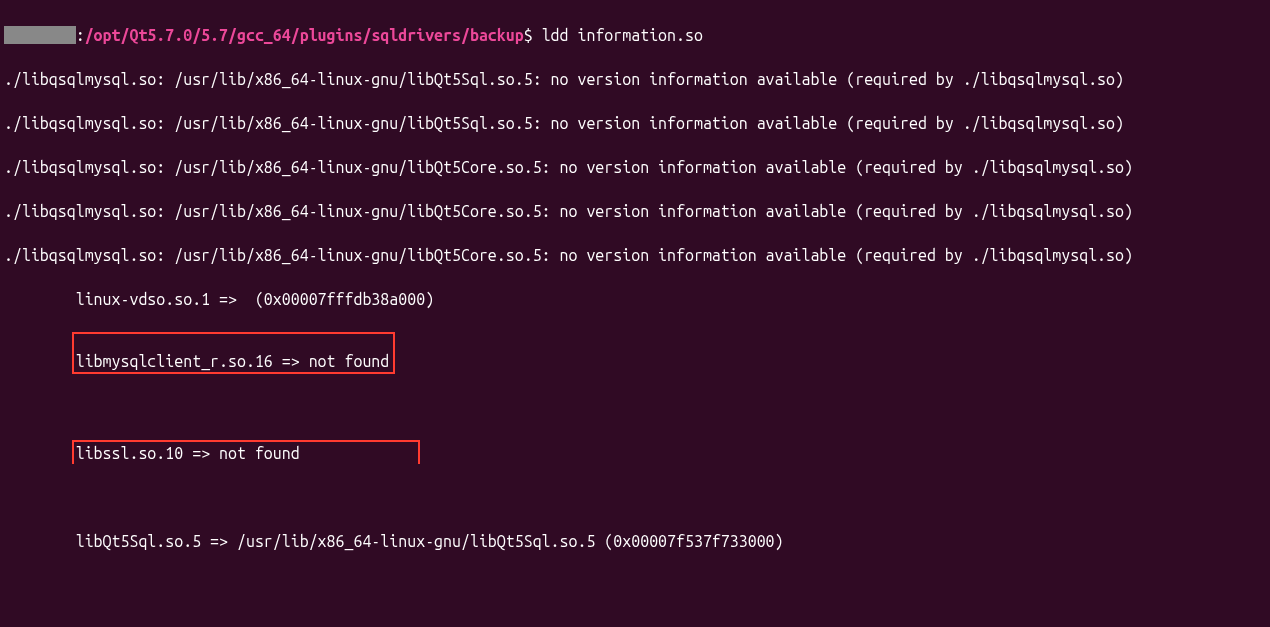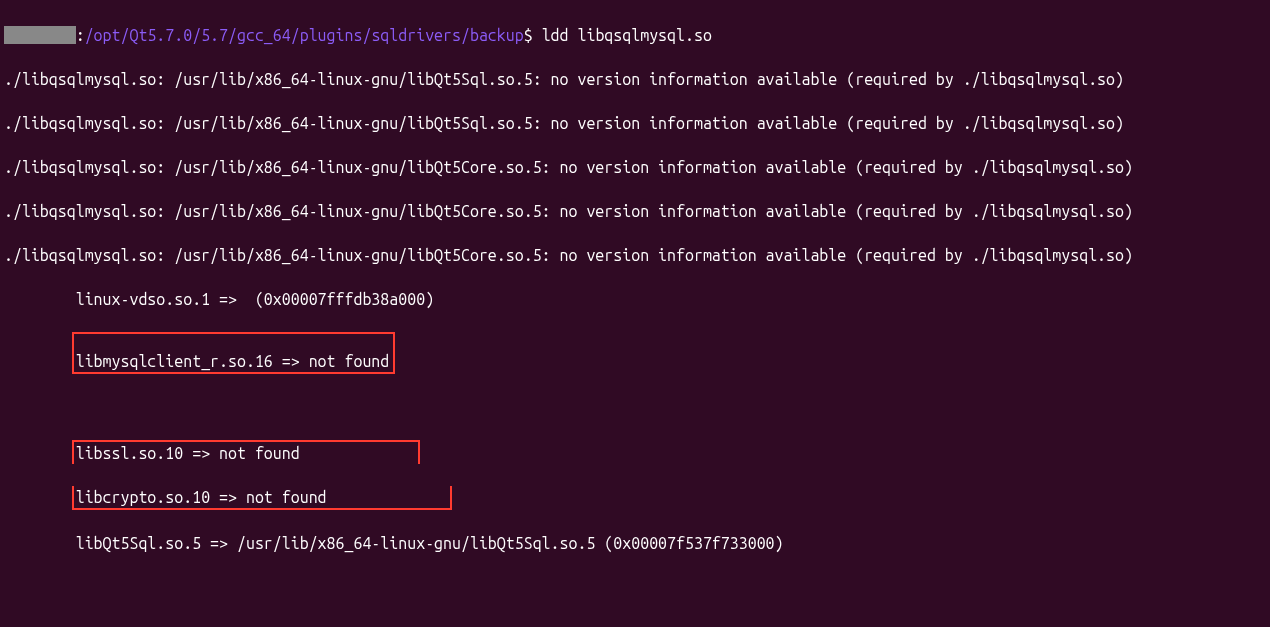--- a/index.html
+++ b/index.html
@@ -19,22 +19,22 @@
     white-space: pre;
   }
   .prompt-user {
     background: #888888;
     color: #300a24;
   }
   .prompt-colon {
     color: #ffffff;
   }
   .prompt-path {
-    color: #8b5cf6;
-    font-weight: normal;
+    color: #ec4899;
+    font-weight: bold;
     text-align: center;
   }
   .prompt-dollar {
     color: #ffffff;
   }
   .cmd {
     color: #ffffff;
   }
   .line {
     color: #ffffff;
@@ -54,31 +54,31 @@
     margin-left: -4px;
   }
   .indent {
     display: inline-block;
   }
 </style>
 </head>
 <body>
 
 <div class="terminal">
-<div class="line"><span class="prompt-user">        </span><span class="prompt-colon">:</span><span class="prompt-path">/opt/Qt5.7.0/5.7/gcc_64/plugins/sqldrivers/backup</span><span class="prompt-dollar">$</span> <span class="cmd">ldd libqsqlmysql.so</span></div>
+<div class="line"><span class="prompt-user">        </span><span class="prompt-colon">:</span><span class="prompt-path">/opt/Qt5.7.0/5.7/gcc_64/plugins/sqldrivers/backup</span><span class="prompt-dollar">$</span> <span class="cmd">ldd information.so</span></div>
 <div class="line">./libqsqlmysql.so: /usr/lib/x86_64-linux-gnu/libQt5Sql.so.5: no version information available (required by ./libqsqlmysql.so)</div>
 <div class="line">./libqsqlmysql.so: /usr/lib/x86_64-linux-gnu/libQt5Sql.so.5: no version information available (required by ./libqsqlmysql.so)</div>
 <div class="line">./libqsqlmysql.so: /usr/lib/x86_64-linux-gnu/libQt5Core.so.5: no version information available (required by ./libqsqlmysql.so)</div>
 <div class="line">./libqsqlmysql.so: /usr/lib/x86_64-linux-gnu/libQt5Core.so.5: no version information available (required by ./libqsqlmysql.so)</div>
 <div class="line">./libqsqlmysql.so: /usr/lib/x86_64-linux-gnu/libQt5Core.so.5: no version information available (required by ./libqsqlmysql.so)</div>
 <div class="line"><span class="indent">        </span><span>linux-vdso.so.1 =&gt;  (0x00007fffdb38a000)</span></div>
 <div class="line"><span class="indent">        </span><span class="redbox"><span>libmysqlclient_r.so.16 =&gt; not found</span></span></div>
 <div class="line"><span class="indent">        </span></div>
 <div class="line" style="line-height:22px;"><span class="indent">        </span><span class="redbox-wide" style="border-bottom:none;padding-bottom:0;width:348px;"><span>libssl.so.10 =&gt; not found</span></span></div>
-<div class="line"><span class="indent">        </span><span class="redbox-wide" style="border-top:none;padding-top:0;width:380px;"><span>libcrypto.so.10 =&gt; not found</span></span></div>
+<div class="line"><span class="indent">        </span></div>
 <div class="line"><span class="indent">        </span><span>libQt5Sql.so.5 =&gt; /usr/lib/x86_64-linux-gnu/libQt5Sql.so.5 (0x00007f537f733000)</span></div>
 
 
 
 
 
 
 
 
 

